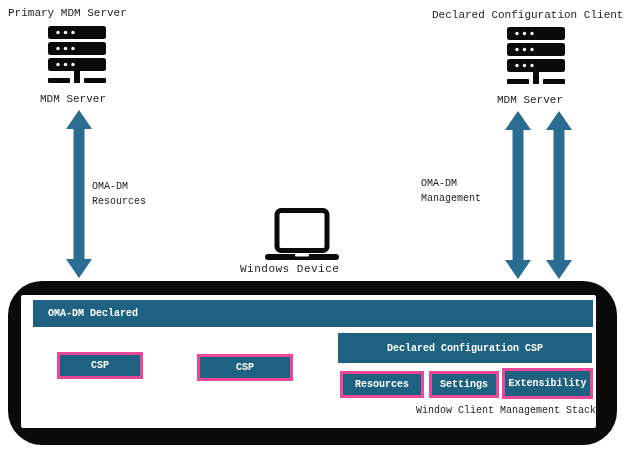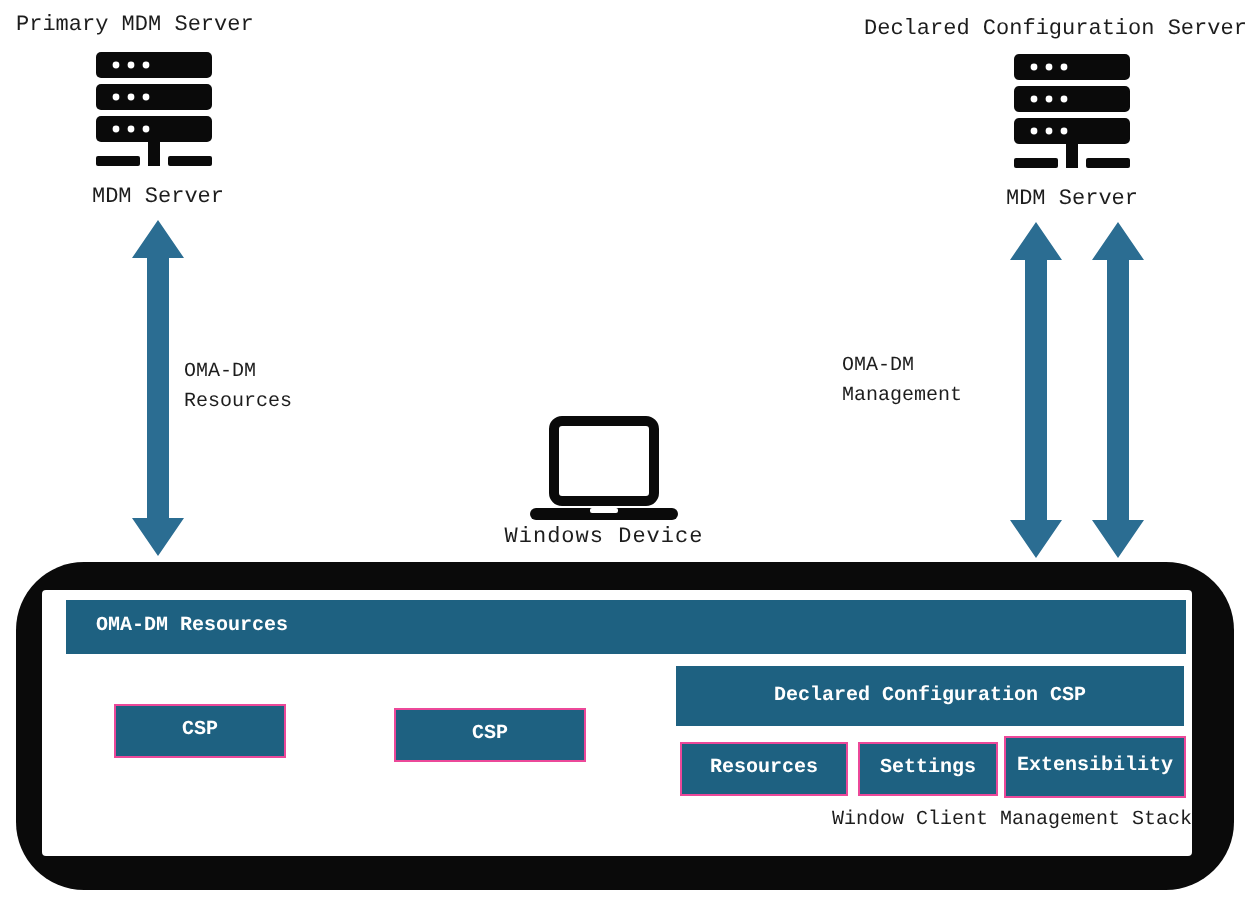--- a/index.html
+++ b/index.html
@@ -9,42 +9,42 @@
     --text-dark:#1d1d1d;
     --text-white:#ffffff;
   }
   html,body{margin:0;padding:0;background:#ffffff;}
   .diagram{
     position:relative;width:624px;height:451px;background:#ffffff;
     font-family:Liberation Mono, monospace;color:var(--text-dark);
     overflow:hidden;
   }
   .lbl{position:absolute;font-size:11px;line-height:14px;color:var(--text-dark);}
-  .lbl.center{text-align:center;}
+  .lbl.center{text-align:left;}
   .icon{position:absolute;}
   .link-label{position:absolute;text-align:left;font-size:10px;line-height:15px;}
   
   .stack-shell{
     position:absolute;left:8px;top:281px;width:609px;height:164px;
     background:var(--ink);border-radius:34px;
   }
   .stack-inner{
     position:absolute;left:13px;top:14px;right:21px;bottom:17px;
     background:#ffffff;border-radius:2px;
   }
   .protocol-bar{
     position:absolute;left:12px;top:5px;width:560px;height:27px;
     background:var(--box-teal);color:var(--text-white);
     font-size:10px;font-weight:bold;line-height:27px;padding-left:15px;
     box-sizing:border-box;
   }
   .teal-box{
     position:absolute;background:var(--box-teal);color:var(--text-white);
     font-size:10px;font-weight:bold;display:flex;align-items:center;justify-content:center;
-    box-sizing:border-box;border:1px solid #ec4899;
+    box-sizing:border-box;border:3px solid #ec4899;
   }
   .caption{
     position:absolute;left:0;right:0;top:110px;text-align:right;
     font-size:10px;color:var(--text-dark);
   }
 </style>
 </head>
 <body>
 
 <div class="diagram">
@@ -69,21 +69,21 @@
         <circle cx="17.5" cy="22.5" r="1.7"></circle>
         <circle cx="25" cy="22.5" r="1.7"></circle>
       <circle cx="10" cy="38.5" r="1.7"></circle>
         <circle cx="17.5" cy="38.5" r="1.7"></circle>
         <circle cx="25" cy="38.5" r="1.7"></circle>
     </g>
   </svg>
 
   <div class="lbl center" style="left:40px;top:92px;width:78px;">MDM Server</div>
 
-  <div class="lbl" style="left:432px;top:8px;">Declared Configuration Server</div>
+  <div class="lbl" style="left:432px;top:8px;">Declared Configuration Client</div>
 
   <svg class="icon" style="left:507px;top:27px;" width="58" height="60" viewBox="0 0 58 60">
     <g fill="#0A0A0A">
       <rect x="0" y="0" width="58" height="13" rx="2.5"></rect>
       <rect x="0" y="16" width="58" height="13" rx="2.5"></rect>
       <rect x="0" y="32" width="58" height="13" rx="2.5"></rect>
       <rect x="26" y="45" width="6" height="7"></rect>
       <rect x="0" y="52" width="22" height="5" rx="1"></rect>
       <rect x="26" y="52" width="6" height="5"></rect>
       <rect x="36" y="52" width="22" height="5" rx="1"></rect>
@@ -129,21 +129,21 @@
     <rect x="12" y="2.5" width="50" height="40" rx="4" fill="#ffffff" stroke="#0A0A0A" stroke-width="5"></rect>
     <rect x="0" y="46" width="74" height="6" rx="3" fill="#0A0A0A"></rect>
     <rect x="30" y="46" width="14" height="2.5" rx="1" fill="#ffffff"></rect>
   </svg>
 
   <div class="lbl center" style="left:240px;top:262px;width:124px;letter-spacing:0.5px;">Windows Device</div>
 
   <div class="stack-shell">
     <div class="stack-inner">
 
-      <div class="protocol-bar">OMA-DM Resources</div>
+      <div class="protocol-bar">OMA-DM Declared</div>
 
       <div class="teal-box" style="left:36px;top:57px;width:86px;height:27px;">CSP</div>
 
       <div class="teal-box" style="left:176px;top:59px;width:96px;height:27px;">CSP</div>
 
       <div class="teal-box" style="left:319px;top:76px;width:84px;height:27px;">Resources</div>
 
       <div class="teal-box" style="left:317px;top:38px;width:254px;height:30px;border:none;">Declared Configuration CSP</div>
 
       <div class="teal-box" style="left:481px;top:73px;width:91px;height:31px;">Extensibility</div>

